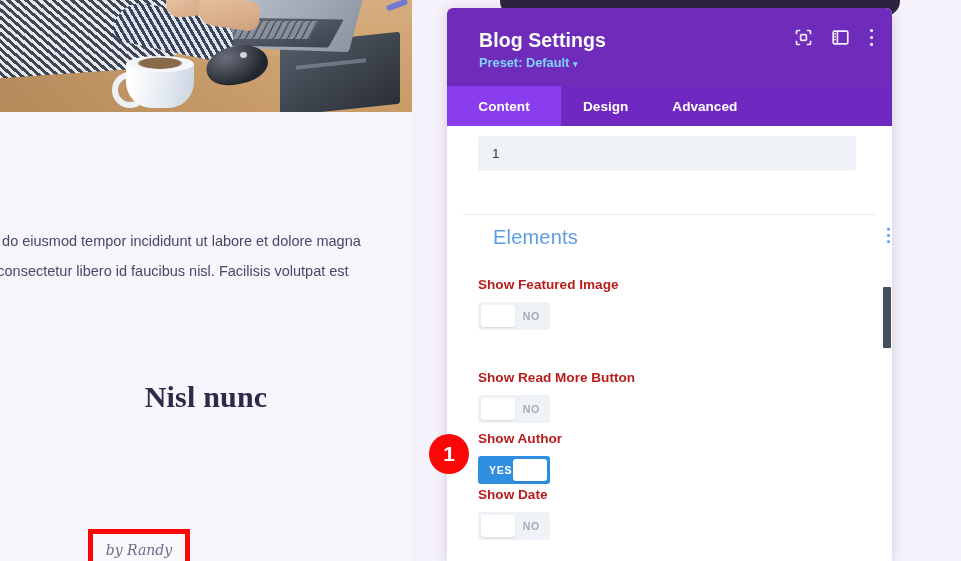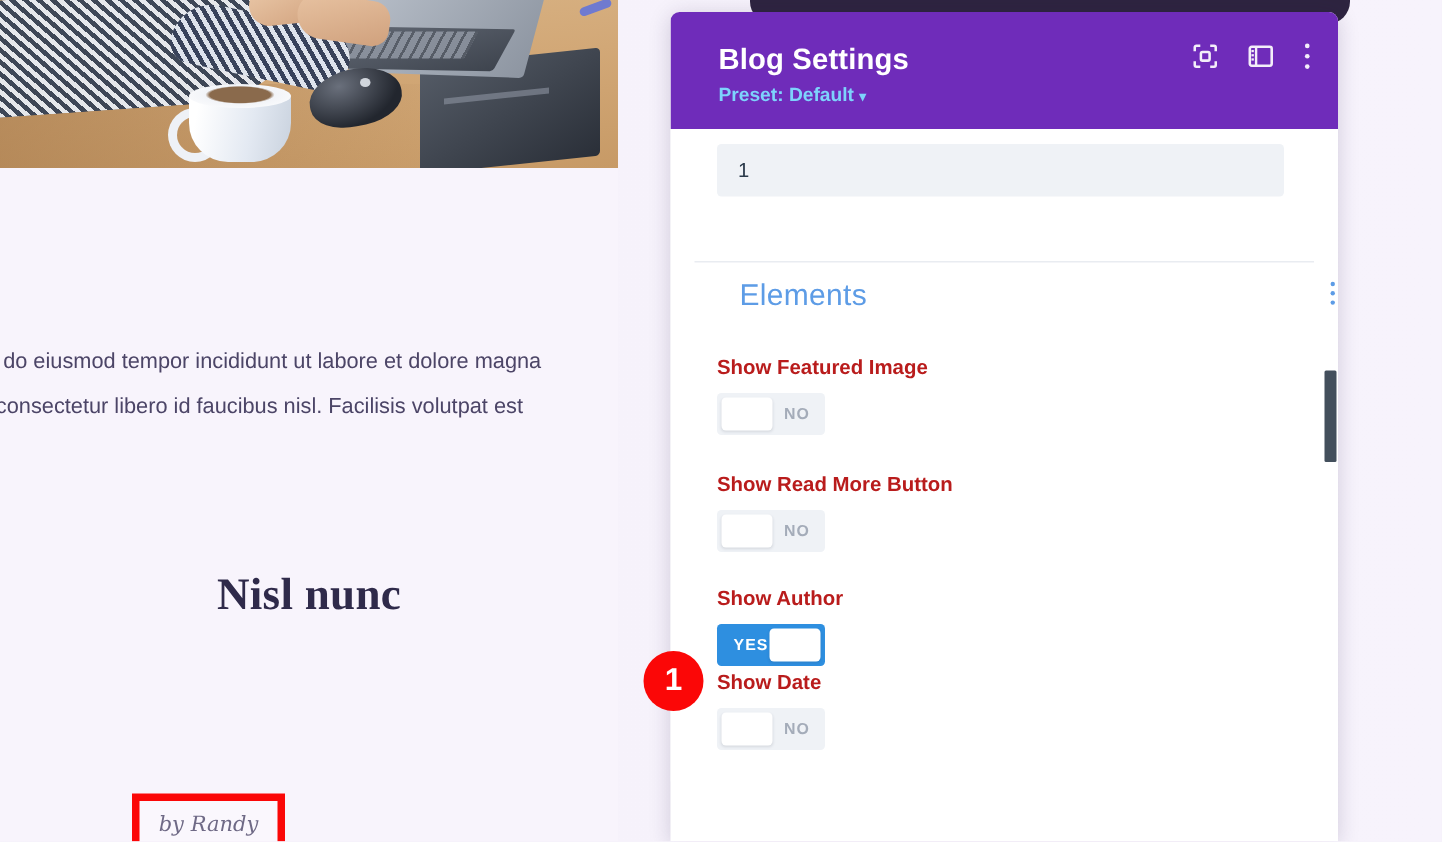--- a/index.html
+++ b/index.html
@@ -427,20 +427,25 @@
         <span class="hicon">
           <svg width="5" height="19" viewBox="0 0 5 19">
             <circle cx="2.5" cy="2.6" r="1.55" fill="#ffffff"></circle>
             <circle cx="2.5" cy="9.5" r="1.55" fill="#ffffff"></circle>
             <circle cx="2.5" cy="16.4" r="1.55" fill="#ffffff"></circle>
           </svg>
         </span>
       </div>
     </div>
 
+    <div id="tabs">
+      <div class="tab t-content active">Content</div>
+      <div class="tab">Design</div>
+      <div class="tab">Advanced</div>
+    </div>
 
     <div id="panel-body">
 
       <input id="num-field" type="text" value="1" style="">
 
       <div id="divider"></div>
 
       <div id="elements-head">
         <span id="elements-title">Elements</span>
         <span class="blue-dots">
@@ -453,21 +458,21 @@
       </div>
 
       <div class="field-group" style="top:150px">
         <div class="field-label">Show Featured Image</div>
         <div class="toggle">
           <span class="knob"></span>
           <span class="tlabel">NO</span>
         </div>
       </div>
 
-      <div class="field-group" style="top:228px">
+      <div class="field-group" style="top:243px">
         <div class="field-label">Show Read More Button</div>
         <div class="toggle">
           <span class="knob"></span>
           <span class="tlabel">NO</span>
         </div>
       </div>
 
       <div class="field-group" style="top:304px">
         <div class="field-label">Show Author</div>
         <div class="toggle on">

